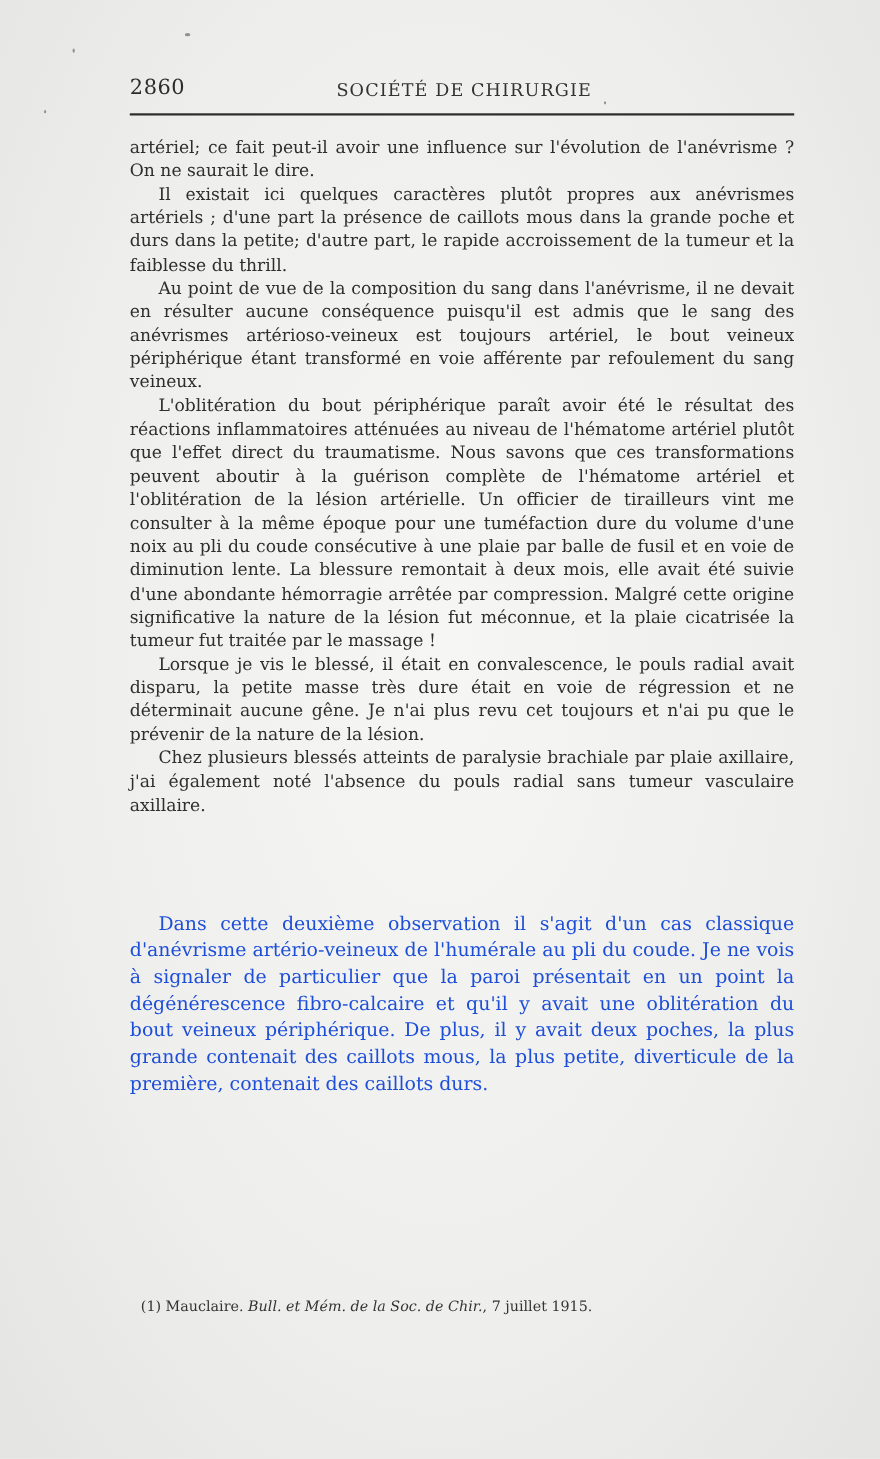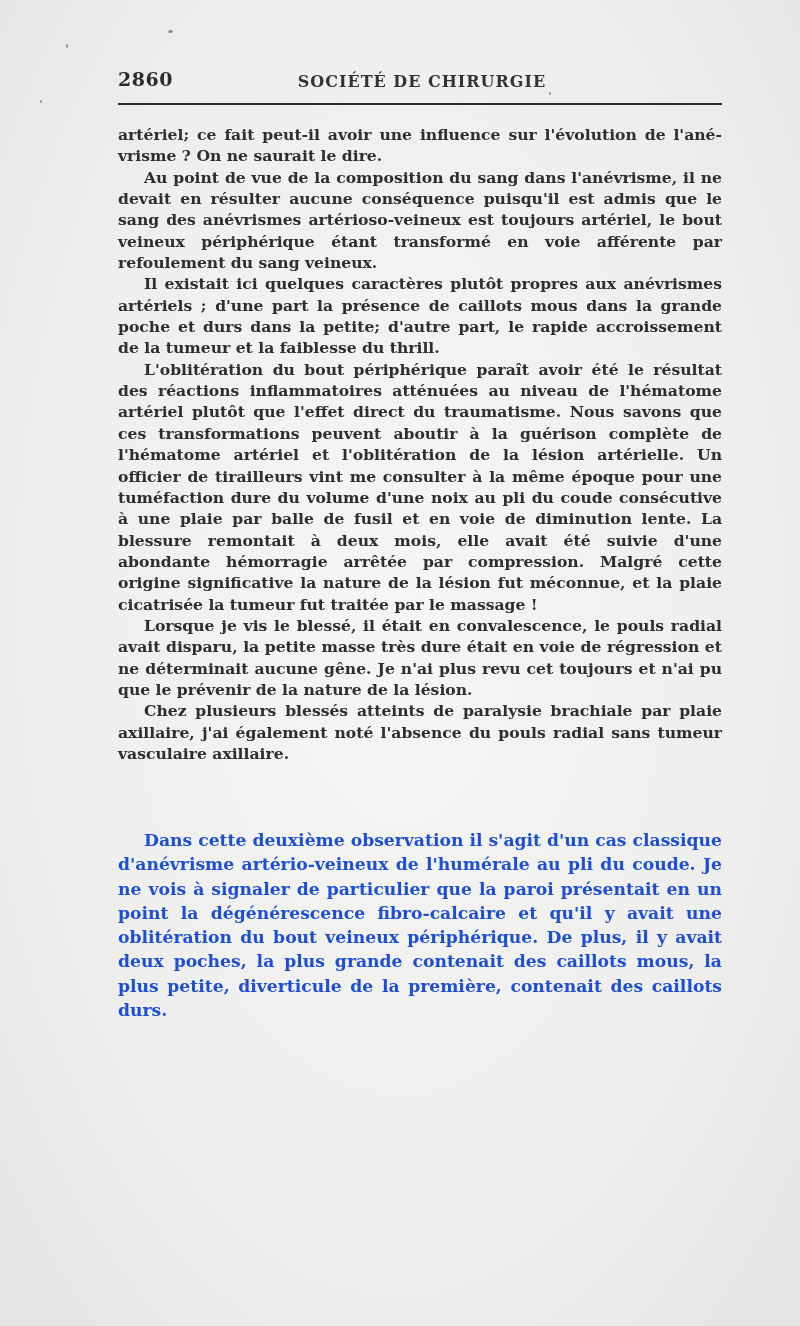--- a/index.html
+++ b/index.html
@@ -14,21 +14,20 @@
     position: relative;
     overflow: hidden;
     font-family: "DejaVu Serif", "Liberation Serif", serif;
     color: #2a2a2a;
   }
   .page {
     position: absolute;
     left: 118px;
     top: 62px;
     width: 608px;
-    font-weight: bold;
   }
   .running-head {
     position: relative;
     height: 28px;
   }
   .page-number {
     position: absolute;
     left: 0;
     top: 6px;
     font-size: 19px;
@@ -107,29 +106,34 @@
 
 <div class="page">
   <div class="running-head">
     <span class="page-number">2860</span>
     <span class="running-title">SOCIÉTÉ DE CHIRURGIE</span>
   </div>
   <div class="head-rule"></div>
 
   <div class="body-text">
     <p class="noindent">artériel; ce fait peut-il avoir une influence sur l'évolution de l'ané­vrisme ? On ne saurait le dire.</p>
+    <p>Il existait ici quelques caractères plutôt propres aux anévrismes artériels ; d'une part la présence de caillots mous dans la grande poche et durs dans la petite; d'autre part, le rapide accroissement de la tumeur et la faiblesse du thrill.</p>
     <p>Au point de vue de la composition du sang dans l'anévrisme, il ne devait en résulter aucune conséquence puisqu'il est admis que le sang des anévrismes artérioso-veineux est toujours artériel, le bout veineux périphérique étant transformé en voie afférente par refoulement du sang veineux.</p>
-    <p>Il existait ici quelques caractères plutôt propres aux anévrismes artériels ; d'une part la présence de caillots mous dans la grande poche et durs dans la petite; d'autre part, le rapide accroissement de la tumeur et la faiblesse du thrill.</p>
     <p>L'oblitération du bout périphérique paraît avoir été le résultat des réactions inflammatoires atténuées au niveau de l'hématome artériel plutôt que l'effet direct du traumatisme. Nous savons que ces trans­formations peuvent aboutir à la guérison complète de l'hématome artériel et l'oblitération de la lésion artérielle. Un officier de tirailleurs vint me consulter à la même époque pour une tuméfaction dure du volume d'une noix au pli du coude consécutive à une plaie par balle de fusil et en voie de diminution lente. La blessure remontait à deux mois, elle avait été suivie d'une abondante hémorragie arrêtée par compression. Malgré cette origine significative la nature de la lésion fut méconnue, et la plaie cicatrisée la tumeur fut traitée par le mas­sage !</p>
     <p>Lorsque je vis le blessé, il était en convalescence, le pouls radial avait disparu, la petite masse très dure était en voie de régression et ne déterminait aucune gêne. Je n'ai plus revu cet toujours et n'ai pu que le prévenir de la nature de la lésion.</p>
     <p>Chez plusieurs blessés atteints de paralysie brachiale par plaie axil­laire, j'ai également noté l'absence du pouls radial sans tumeur vascu­laire axillaire.</p>
   </div>
 
   <div class="body-text2">
     <p>Dans cette deuxième observation il s'agit d'un cas classique d'anévrisme artério-veineux de l'humérale au pli du coude. Je ne vois à signaler de particulier que la paroi présentait en un point la dégénérescence fibro-calcaire et qu'il y avait une oblitération du bout veineux périphérique. De plus, il y avait deux poches, la plus grande contenait des caillots mous, la plus petite, diverticule de la première, contenait des caillots durs.</p>
   </div>
 
+  <div class="footnote">
+    <span>(1)</span>
+    <span>Mauclaire.</span>
+    <i>Bull. et Mém. de la Soc. de Chir.</i><span>, 7 juillet 1915.</span>
+  </div>
 </div>
 
 <div class="speck" style="left:168px;top:30px;width:5px;height:3px;"></div>
 <div class="speck" style="left:66px;top:44px;width:2px;height:4px;"></div>
 <div class="speck" style="left:549px;top:92px;width:2px;height:3px;"></div>
 <div class="speck" style="left:40px;top:100px;width:2px;height:3px;"></div>
 
 </body></html>

